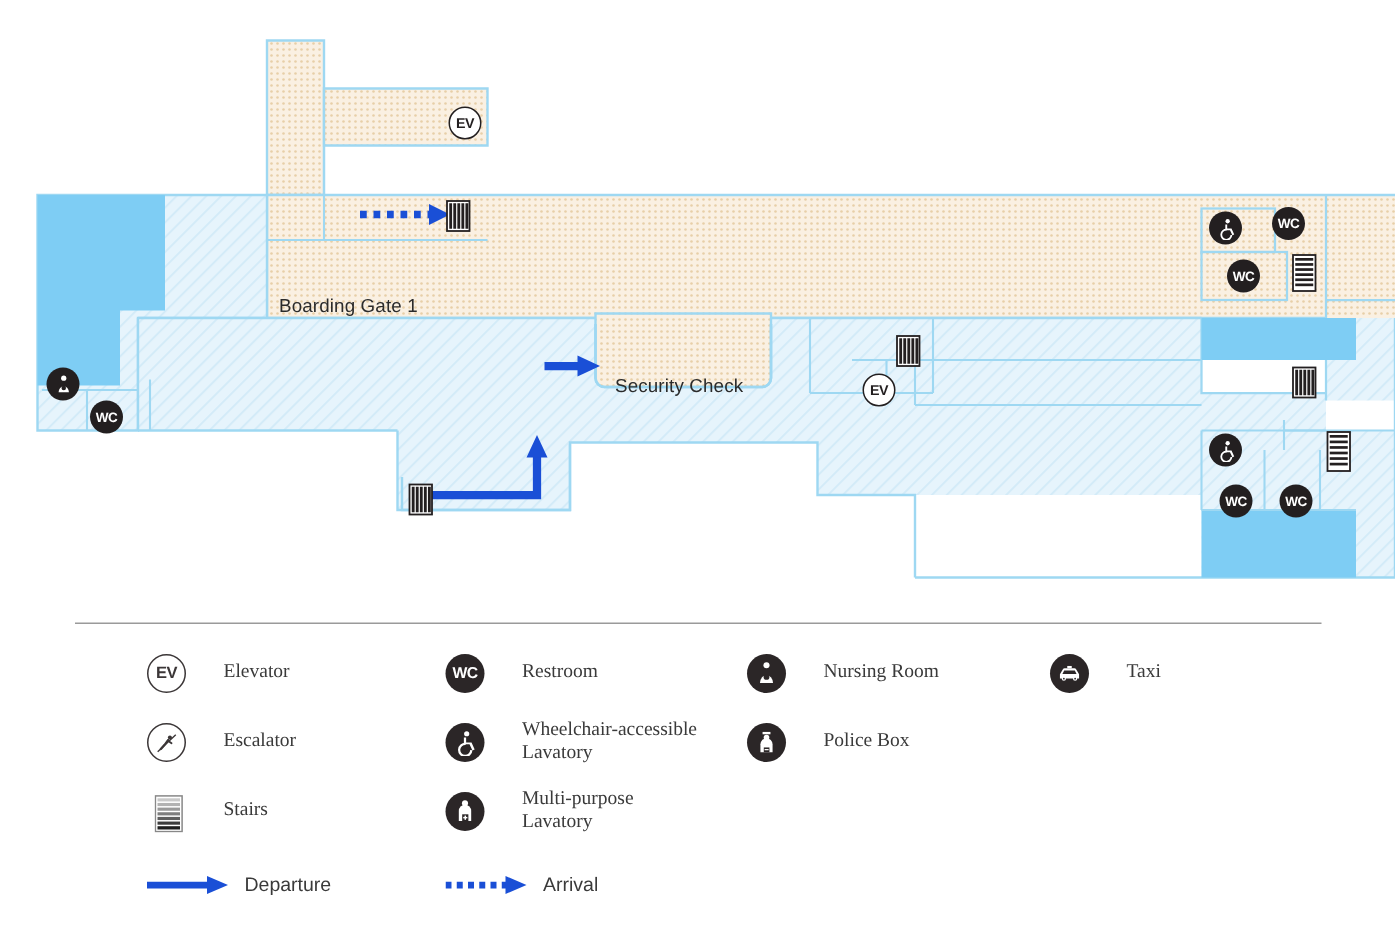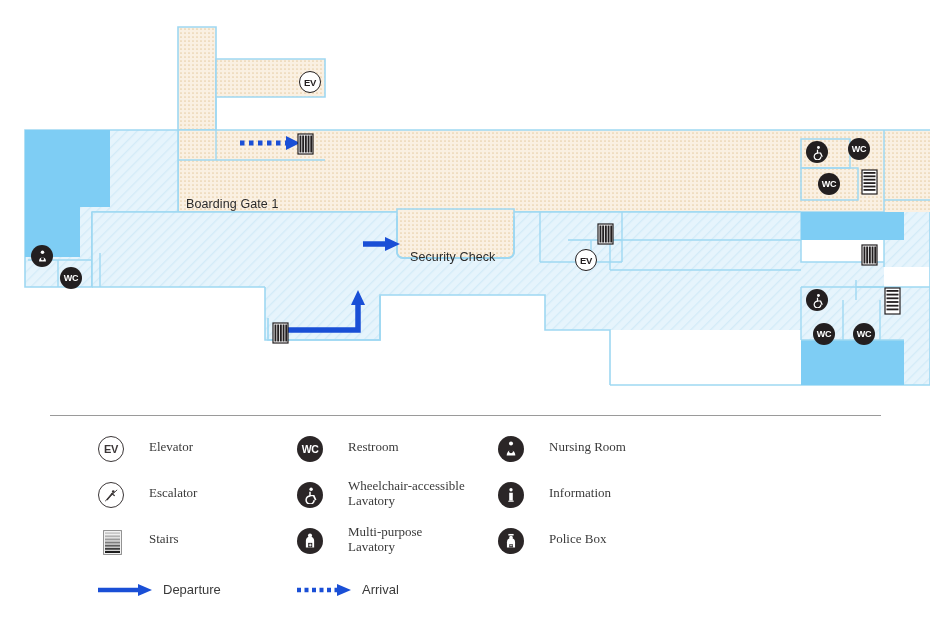--- a/index.html
+++ b/index.html
@@ -413,42 +413,46 @@
             <circle cx="12" cy="4.6" r="2.7" fill="#fff"></circle>
             <path d="M6.2 20.5 a5.8 7 0 0 1 11.6 0 Z" fill="#fff"></path>
             <circle cx="12" cy="15" r="2.6" fill="#2b2627"></circle>
           </svg>
         </span>
         <span class="lbl">Nursing Room</span>
       </div>
       <div class="lrow">
         <span class="ic dark">
           <svg width="18" height="18" viewBox="0 0 24 24">
-            <circle cx="12" cy="5" r="2.2" fill="#fff"></circle>
-            <path d="M9.6 9 L14.4 9 L14.4 19.5 L9.6 19.5 Z" fill="#fff"></path>
-            <path d="M8.4 19.5 L15.6 19.5 L15.6 21 L8.4 21 Z" fill="#fff"></path>
-          </svg>
-        </span>
-        <span class="lbl">Information</span>
-      </div>
-      <div class="lrow">
-        <span class="ic dark">
-          <svg width="18" height="18" viewBox="0 0 24 24">
             <rect x="8.5" y="2.6" width="7" height="2.1" fill="#fff"></rect>
             <circle cx="12" cy="7.6" r="2.5" fill="#fff"></circle>
             <path d="M6.6 20.6 L6.6 13.6 a5.4 5.4 0 0 1 10.8 0 L17.4 20.6 Z" fill="#fff"></path>
             <rect x="9.6" y="16.4" width="5" height="4.2" fill="#2b2627"></rect>
             <rect x="10.3" y="17.8" width="3.6" height="1.1" fill="#fff"></rect>
           </svg>
         </span>
         <span class="lbl">Police Box</span>
       </div>
     </div>
 
     <div class="lcol" id="col4">
+      <div class="lrow">
+        <span class="ic dark">
+          <svg width="18" height="18" viewBox="0 0 24 24">
+            <path d="M3.5 16.5 L3.5 12.6 L6 8.4 a2 2 0 0 1 1.7 -1 L16.3 7.4 a2 2 0 0 1 1.7 1 L20.5 12.6 L20.5 16.5 Z" fill="#fff"></path>
+            <path d="M7.3 9.4 L16.7 9.4 L18.3 12.4 L5.7 12.4 Z" fill="#2b2627"></path>
+            <circle cx="7" cy="16.6" r="1.9" fill="#fff"></circle>
+            <circle cx="17" cy="16.6" r="1.9" fill="#fff"></circle>
+            <circle cx="7" cy="16.6" r="0.8" fill="#2b2627"></circle>
+            <circle cx="17" cy="16.6" r="0.8" fill="#2b2627"></circle>
+            <rect x="10" y="5.3" width="4" height="2" fill="#fff"></rect>
+          </svg>
+        </span>
+        <span class="lbl">Taxi</span>
+      </div>
     </div>
   </div>
 
   <div id="flow">
     <div class="frow" id="frow-dep">
       <svg class="glyph" viewBox="0 0 55 14">
         <line x1="0" y1="7" x2="42" y2="7" stroke="#1a4fd6" stroke-width="4.5"></line>
         <polygon points="54,7 40,1 40,13" fill="#1a4fd6"></polygon>
       </svg>
       <span class="flbl">Departure</span>

